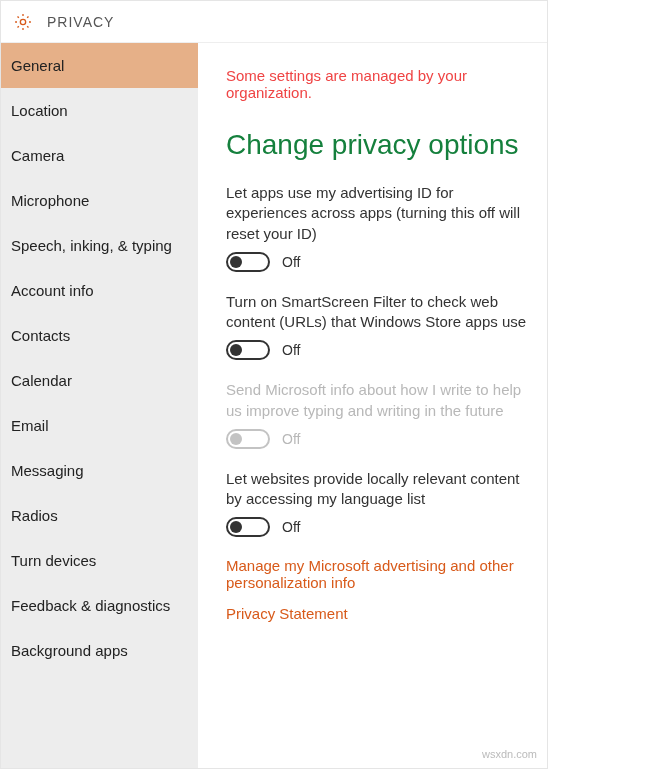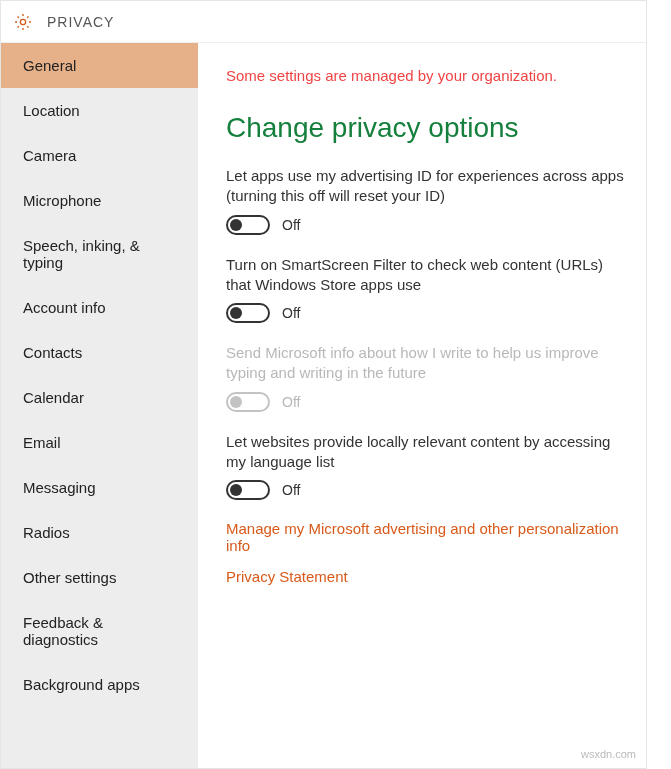--- a/index.html
+++ b/index.html
@@ -1,22 +1,22 @@
 <!DOCTYPE html>
 <html><head>
 <meta charset="utf-8">
 <style>
   * { box-sizing: border-box; }
   html, body { margin: 0; padding: 0; font-family: "Segoe UI", Arial, sans-serif; background: #fff; color: #333; }
-  .app { width: 647px; height: 769px; display: flex; flex-direction: column; border: 1px solid #e5e5e5; overflow: hidden; }
+  .app { width: 548px; height: 769px; display: flex; flex-direction: column; border: 1px solid #e5e5e5; overflow: hidden; }
   .header { height: 42px; display: flex; align-items: center; padding: 0 12px; font-size: 14px; letter-spacing: 1px; font-weight: 400; color: #555; border-bottom: 1px solid #eee; }
   .header .gear { margin-right: 14px; display: flex; align-items: center; }
   .body { flex: 1; display: flex; min-height: 0; }
   .sidebar { width: 197px; background: #ededed; display: flex; flex-direction: column; overflow-y: auto; }
-  .sidebar-item { padding: 14px 22px; font-size: 15px; color: #222; cursor: pointer; }
+  .sidebar-item { padding: 14px 10px; font-size: 15px; color: #222; cursor: pointer; }
   .sidebar-item.selected { background: #e6b088; }
   .content { flex: 1; padding: 24px 18px 10px 28px; overflow-y: auto; font-size: 15px; color: #333; position: relative; }
   .managed { color: #ef4444; font-size: 15px; margin-bottom: 28px; }
   .heading { font-size: 28px; font-weight: 300; color: #15803d; margin: 0 0 22px 0; }
   .setting { margin-bottom: 20px; }
   .setting-label { font-size: 15px; color: #333; margin-bottom: 8px; line-height: 1.35; }
   .setting.disabled .setting-label { color: #b8b8b8; }
   .toggle-row { display: flex; align-items: center; gap: 12px; }
   .toggle { width: 44px; height: 20px; border: 2px solid #333; border-radius: 12px; position: relative; background: #fff; cursor: pointer; }
   .toggle .knob { width: 12px; height: 12px; background: #333; border-radius: 50%; position: absolute; top: 2px; left: 2px; }
@@ -49,21 +49,21 @@
       <div class="sidebar-item"><span>Location</span></div>
       <div class="sidebar-item"><span>Camera</span></div>
       <div class="sidebar-item"><span>Microphone</span></div>
       <div class="sidebar-item"><span>Speech, inking, &amp; typing</span></div>
       <div class="sidebar-item"><span>Account info</span></div>
       <div class="sidebar-item"><span>Contacts</span></div>
       <div class="sidebar-item"><span>Calendar</span></div>
       <div class="sidebar-item"><span>Email</span></div>
       <div class="sidebar-item"><span>Messaging</span></div>
       <div class="sidebar-item"><span>Radios</span></div>
-      <div class="sidebar-item"><span>Other settings</span></div>
+      <div class="sidebar-item"><span>Turn devices</span></div>
       <div class="sidebar-item"><span>Feedback &amp; diagnostics</span></div>
       <div class="sidebar-item"><span>Background apps</span></div>
     </div>
 
     <div class="content">
       <div class="managed">Some settings are managed by your organization.</div>
       <h1 class="heading">Change privacy options</h1>
 
       <div class="setting">
         <div class="setting-label">Let apps use my advertising ID for experiences across apps (turning this off will reset your ID)</div>

